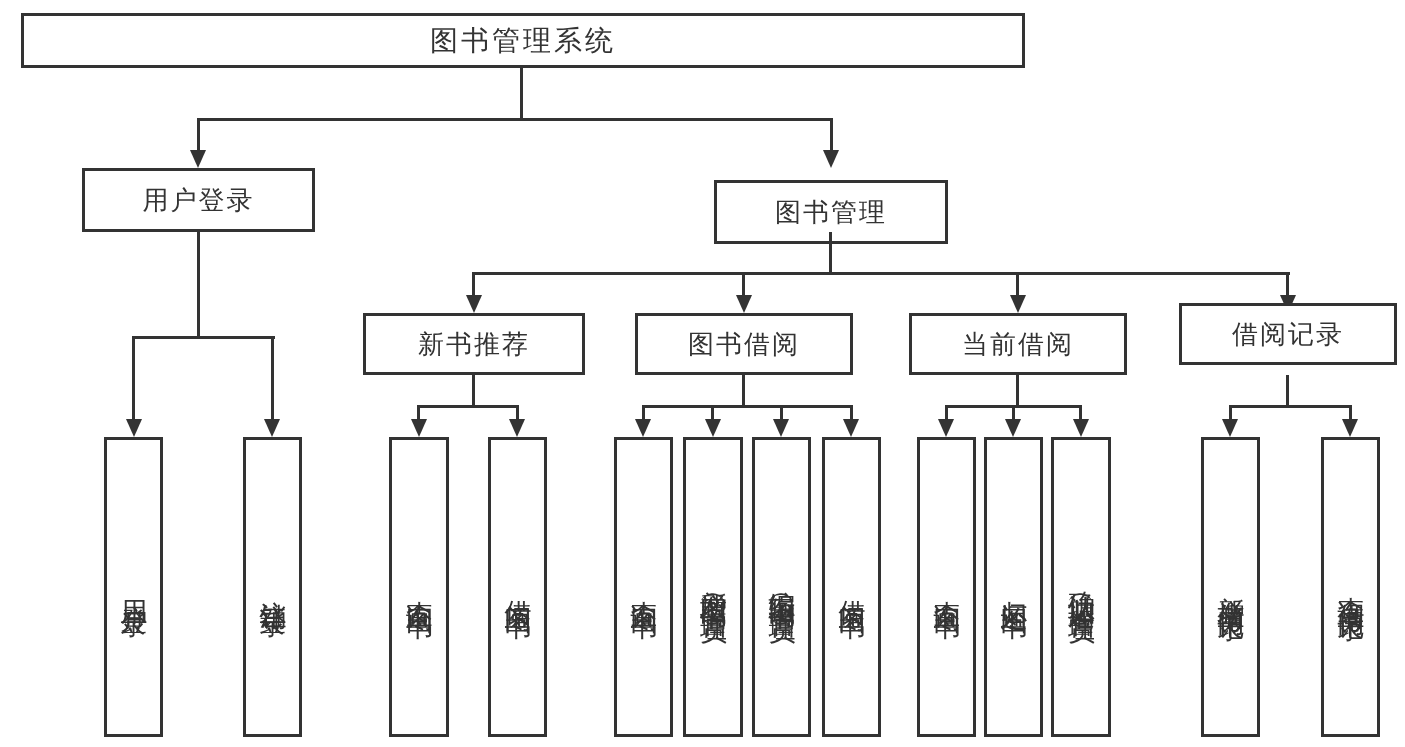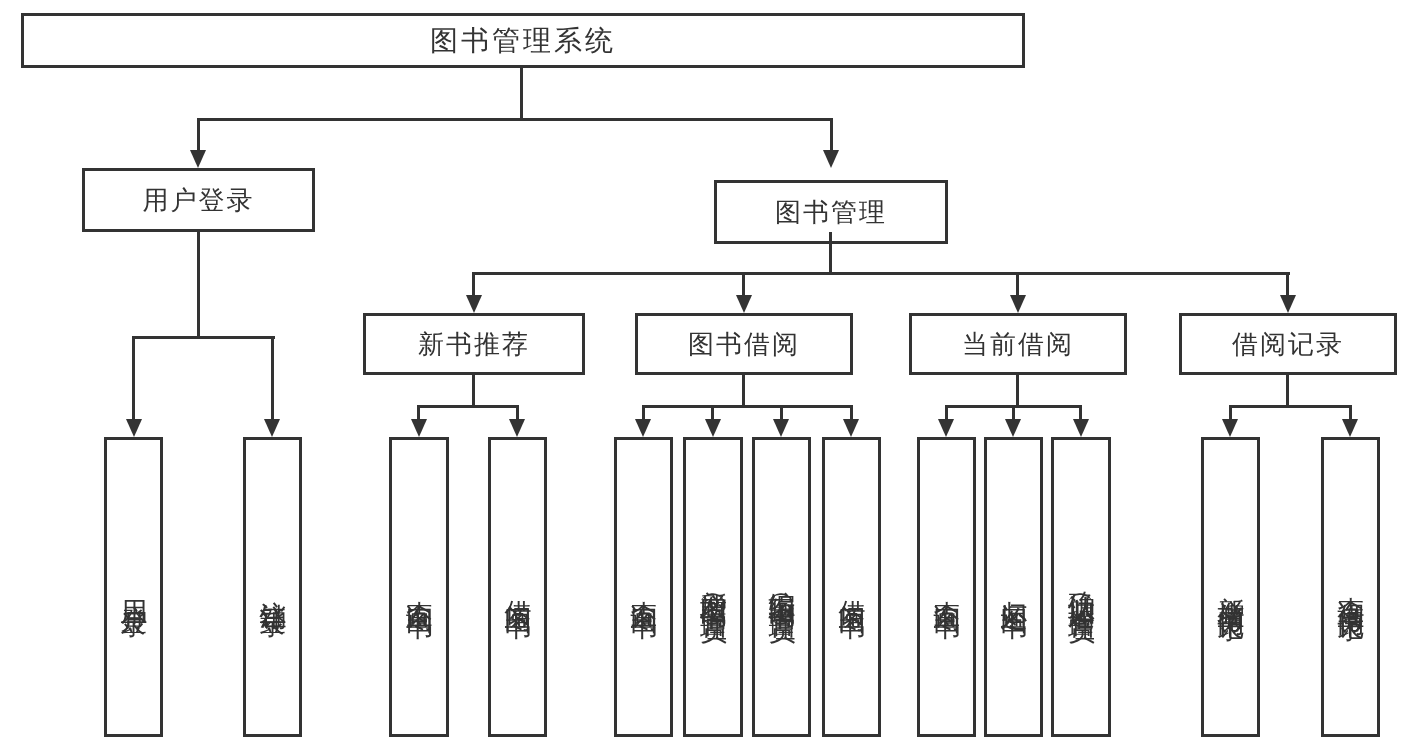--- a/index.html
+++ b/index.html
@@ -89,21 +89,21 @@
   <div class="vline" style="left:1016px; top:272px; height:23px;"></div>
   <div class="vline" style="left:1286px; top:272px; height:23px;"></div>
   <div class="arrow" style="left:466px; top:295px;"></div>
   <div class="arrow" style="left:736px; top:295px;"></div>
   <div class="arrow" style="left:1010px; top:295px;"></div>
   <div class="arrow" style="left:1280px; top:295px;"></div>
 
   <div class="box hbox" style="left:363px; top:313px; width:222px; height:62px;">新书推荐</div>
   <div class="box hbox" style="left:635px; top:313px; width:218px; height:62px;">图书借阅</div>
   <div class="box hbox" style="left:909px; top:313px; width:218px; height:62px;">当前借阅</div>
-  <div class="box hbox" style="left:1179px; top:313px; width:218px; height:62px;">借阅记录</div>
+  <div class="box hbox" style="left:1179px; top:303px; width:218px; height:62px;">借阅记录</div>
 
   <div class="vline" style="left:472px; top:375px; height:30px;"></div>
   <div class="hline" style="left:417px; top:405px; width:102px;"></div>
   <div class="vline" style="left:417px; top:405px; height:14px;"></div>
   <div class="vline" style="left:516px; top:405px; height:14px;"></div>
   <div class="arrow" style="left:411px; top:419px;"></div>
   <div class="arrow" style="left:509px; top:419px;"></div>
 
   <div class="vline" style="left:742px; top:375px; height:30px;"></div>
   <div class="hline" style="left:642px; top:405px; width:211px;"></div>

